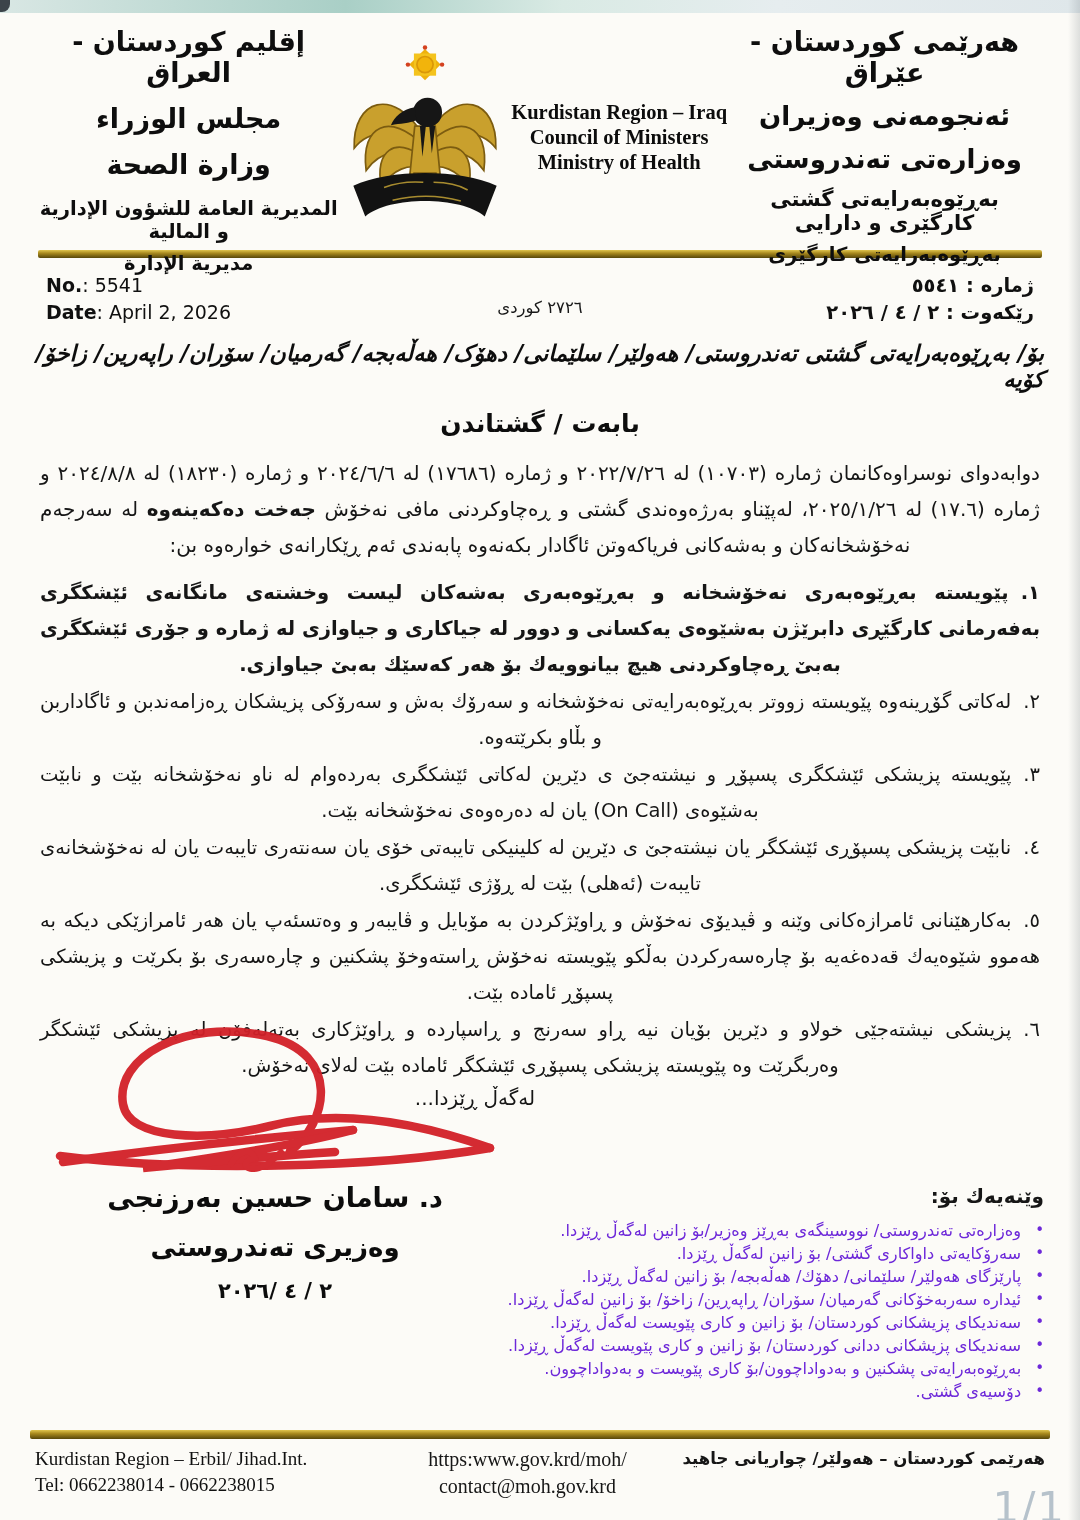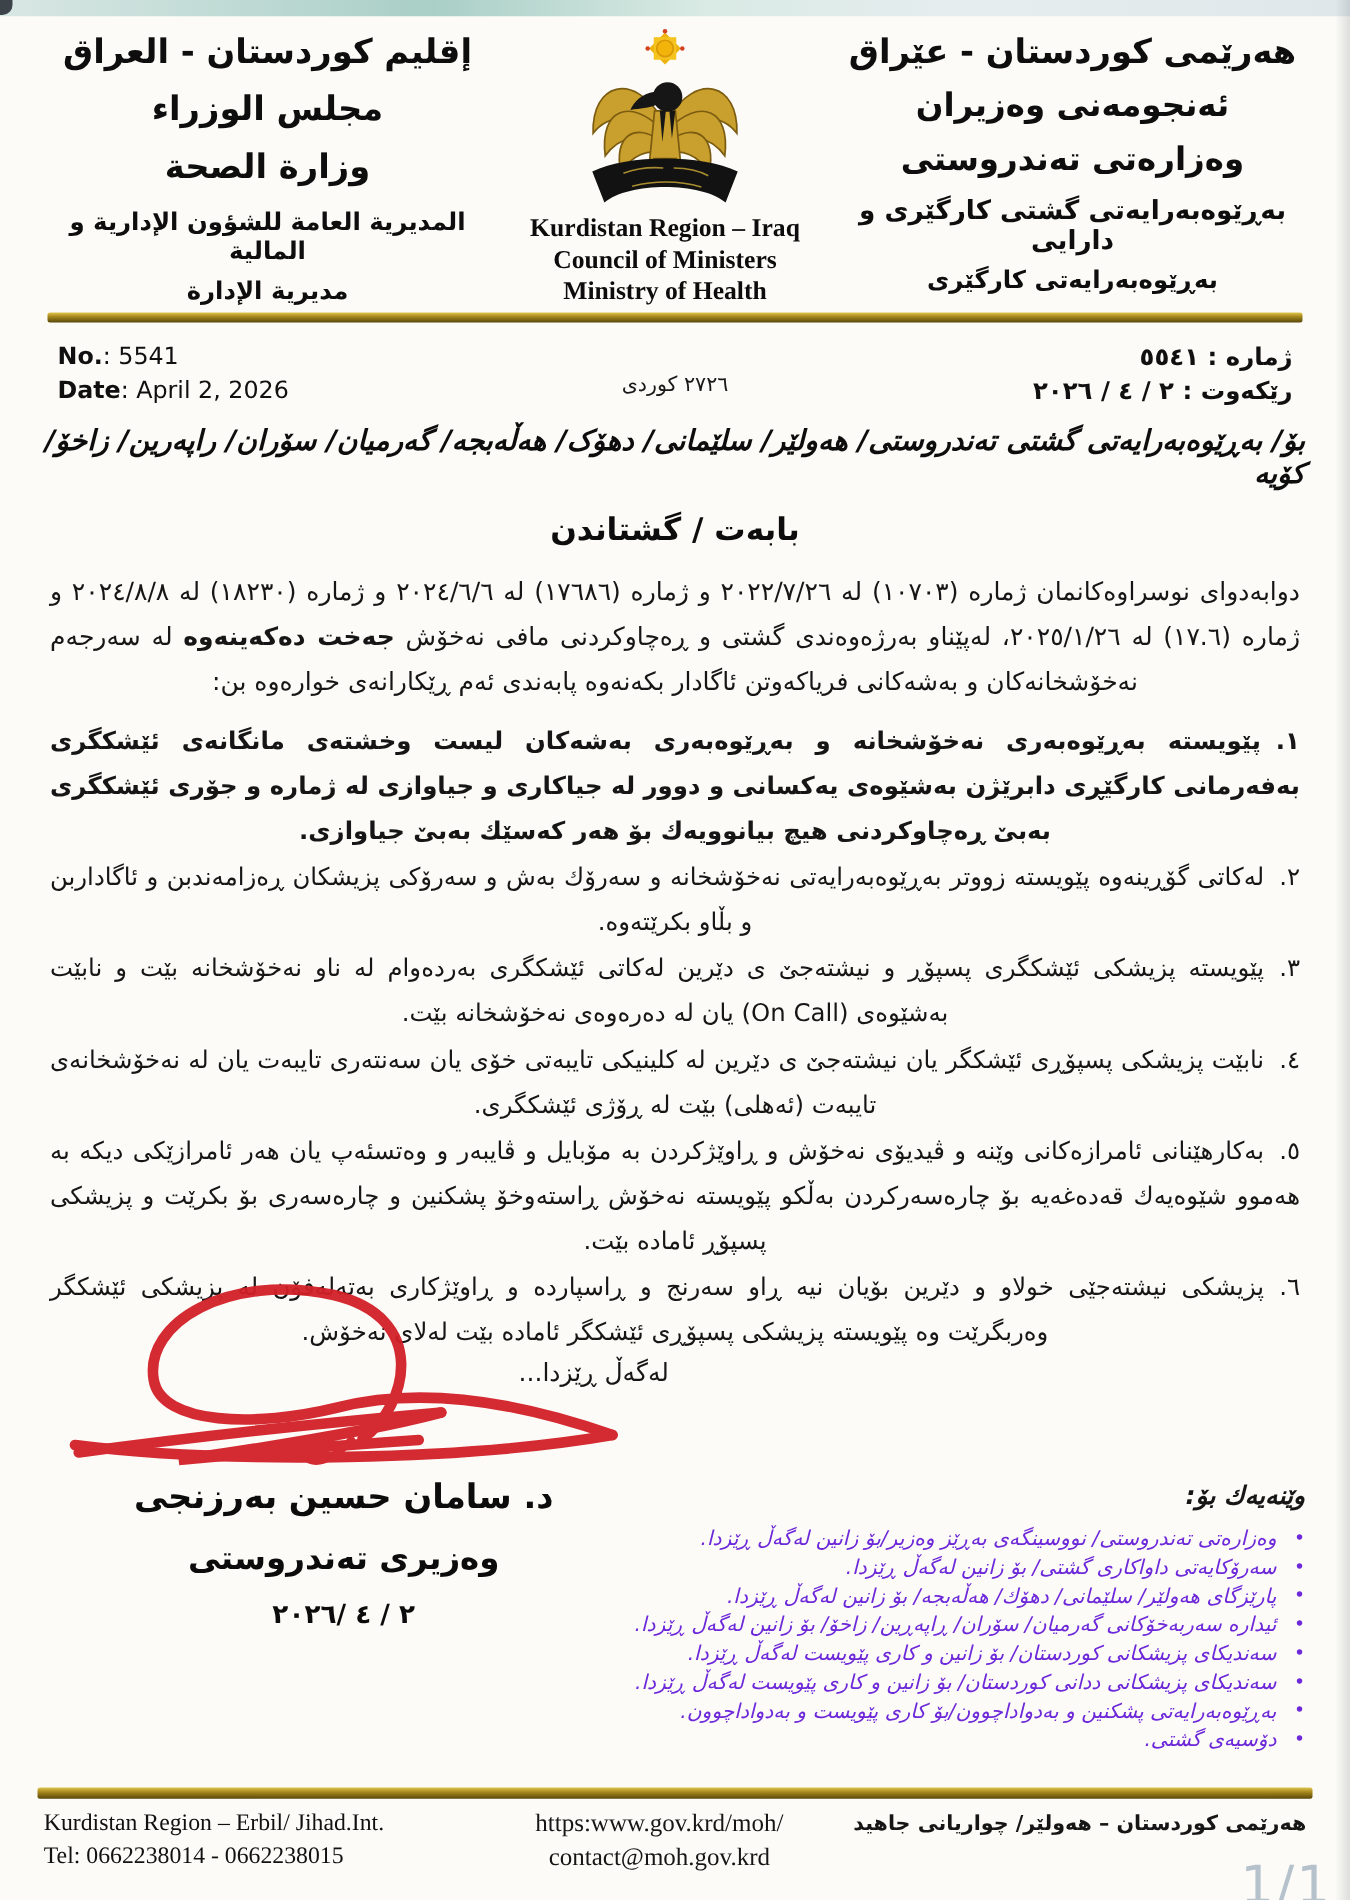--- a/index.html
+++ b/index.html
@@ -11,21 +11,21 @@
   
   .scan-band{position:absolute;top:0;left:0;right:0;height:13px;
     background:linear-gradient(90deg,#d9e7e4 0%,#a9cfc6 32%,#d9eae4 52%,#e6edef 72%,#dfe7ea 100%);}
   .corner-blot{position:absolute;top:0;left:0;width:10px;height:12px;background:#3c444a;border-bottom-right-radius:8px;}
   .edge-shadow{position:absolute;top:0;right:0;bottom:0;width:12px;
     background:linear-gradient(270deg,rgba(110,120,126,.22),rgba(110,120,126,0));}
   
   .header{display:flex;padding:26px 38px 0 38px;height:246px;box-sizing:border-box;}
   .h-col{text-align:center;}
   .h-left{width:352px;}
-  .h-center{flex:1;display:flex;flex-direction:column;align-items:center;}
+  .h-center{flex:1;display:flex;align-items:center;}
   .h-right{width:368px;}
   .h-line{font-weight:700;color:#0e0e0e;}
   .ar1{font-size:27px;margin-bottom:15px;}
   .ar2{font-size:27px;margin-bottom:15px;}
   .ar3{font-size:27px;margin-bottom:17px;}
   .ar4{font-size:19.5px;margin-bottom:9px;}
   .ar5{font-size:19.5px;}
   .ku1{font-size:27px;margin-bottom:13px;}
   .ku2{font-size:26px;margin-bottom:13px;}
   .ku3{font-size:26px;margin-bottom:13px;}
@@ -57,21 +57,21 @@
   .item .num{margin-left:12px;}
   .item-bold{font-weight:700;}
   .closing{direction:rtl;text-align:center;font-size:20px;margin-top:2px;padding-right:130px;}
   
   .sig-svg{position:absolute;left:35px;top:1016px;}
   .sig-block{position:absolute;left:55px;top:1182px;width:440px;text-align:center;font-weight:700;color:#0c0c0c;}
   .sig-name{font-size:27px;margin-bottom:19px;}
   .sig-title{font-size:26px;margin-bottom:17px;}
   .sig-date{font-size:21px;}
   
-  .copies{position:absolute;top:1184px;right:36px;width:1010px;direction:rtl;text-align:right;font-style:italic;}
+  .copies{position:absolute;top:1184px;right:36px;width:1010px;direction:rtl;text-align:right;}
   .copies-heading{font-size:20px;font-weight:700;margin-bottom:11px;}
   .copy-item{font-size:16.2px;line-height:23px;color:#6d28d9;}
   .copy-item .dot{display:inline-block;font-size:15px;margin-left:14px;vertical-align:1px;}
   
   .footer{position:absolute;top:1446px;left:0;right:0;display:flex;padding:0 35px;box-sizing:border-box;}
   .f-left{width:345px;font-family:"Liberation Serif","DejaVu Serif",serif;font-size:19px;line-height:26px;color:#111;}
   .f-center{flex:1;text-align:center;font-family:"Liberation Serif","DejaVu Serif",serif;font-size:20px;line-height:27px;}
   .f-right{width:370px;direction:rtl;text-align:right;font-weight:700;font-size:16.5px;line-height:25px;}
   .page-num{position:absolute;right:14px;bottom:-12px;font-size:42px;letter-spacing:2px;color:#b6c2cb;font-weight:400;}
 </style>

